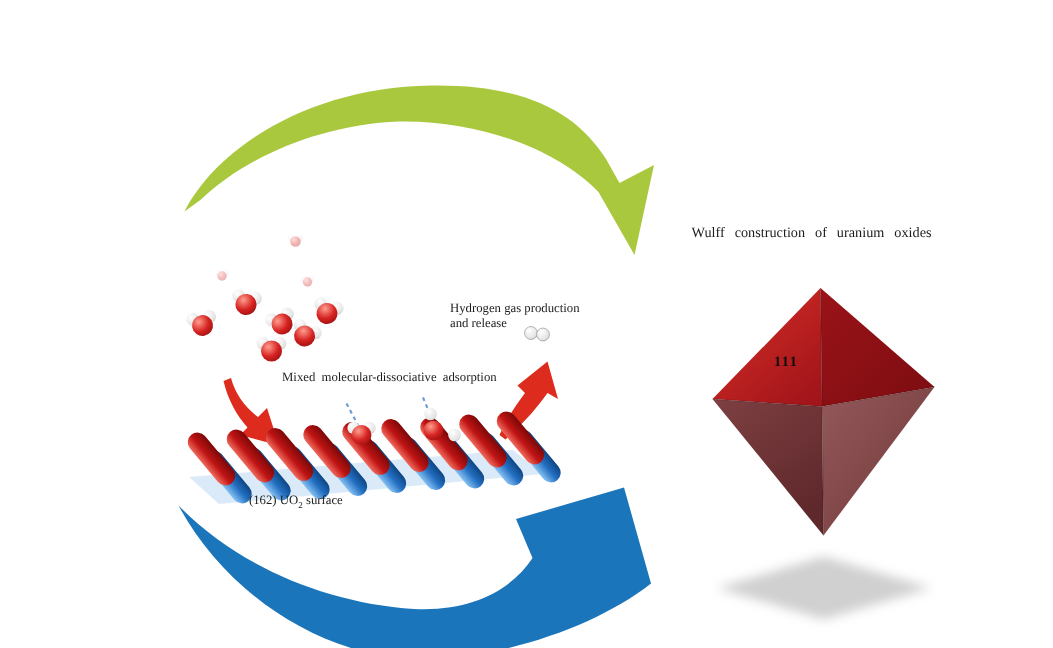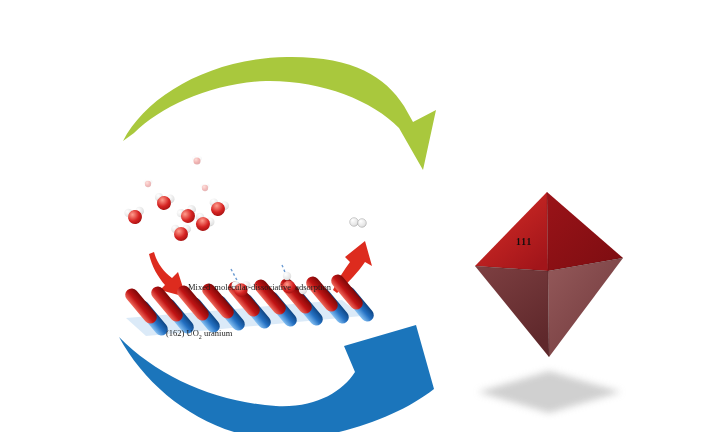--- a/index.html
+++ b/index.html
@@ -7,21 +7,21 @@
     position:relative;width:702px;height:432px;background:#ffffff;overflow:hidden;
     font-family:"Liberation Serif", serif;color:#1c1c1c;
   }
   .canvas svg{position:absolute;left:0;top:0;}
   .label{position:absolute;line-height:1.15;}
   .wulff{
     left:461px;top:151px;width:160px;font-size:9.5px;line-height:10.5px;
     text-align:justify;text-align-last:justify;
   }
   .hydrogen{left:300px;top:201px;width:100px;font-size:8.5px;line-height:9.5px;}
-  .adsorption{left:188px;top:247px;width:160px;font-size:8.5px;word-spacing:2px;white-space:nowrap;margin-top:36px;}
+  .adsorption{left:188px;top:247px;width:160px;font-size:8.5px;word-spacing:2px;white-space:nowrap;}
   .surface-label{left:166px;top:329px;font-size:8.5px;white-space:nowrap;}
   .surface-label sub{font-size:6px;}
   .facet{
     left:516px;top:237px;width:24px;font-size:9.5px;font-weight:bold;
     letter-spacing:1px;color:#0e0e0e;text-align:left;
   }
 </style>
 </head>
 <body>
 
@@ -164,24 +164,29 @@
     <g>
       <polygon points="547,192 475,266 548,271" fill="url(#gradUL)"></polygon>
       <polygon points="547,192 548,271 623,258" fill="url(#gradUR)"></polygon>
       <polygon points="475,266 548,271 549,357" fill="url(#gradLL)"></polygon>
       <polygon points="548,271 623,258 549,357" fill="url(#gradLR)"></polygon>
       <path d="M547 192 L548 271 M475 266 L548 271 M623 258 L548 271 M548 271 L549 357" stroke="rgba(0,0,0,0.15)" stroke-width="1" fill="none"></path>
     </g>
   </svg>
 
   <div class="label wulff">
+    <div>Wulff construction of uranium oxides</div>
   </div>
 
+  <div class="label hydrogen">
+    <div>Hydrogen gas production</div>
+    <div>and release</div>
+  </div>
 
   <div class="label adsorption">Mixed molecular-dissociative adsorption</div>
 
   <div class="label surface-label">
-    <span>(162) UO</span><sub>2</sub><span> uranium</span>
+    <span>(162) UO</span><sub>2</sub><span> surface</span>
   </div>
 
   <div class="label facet">111</div>
 
 </div>
 
 </body></html>

